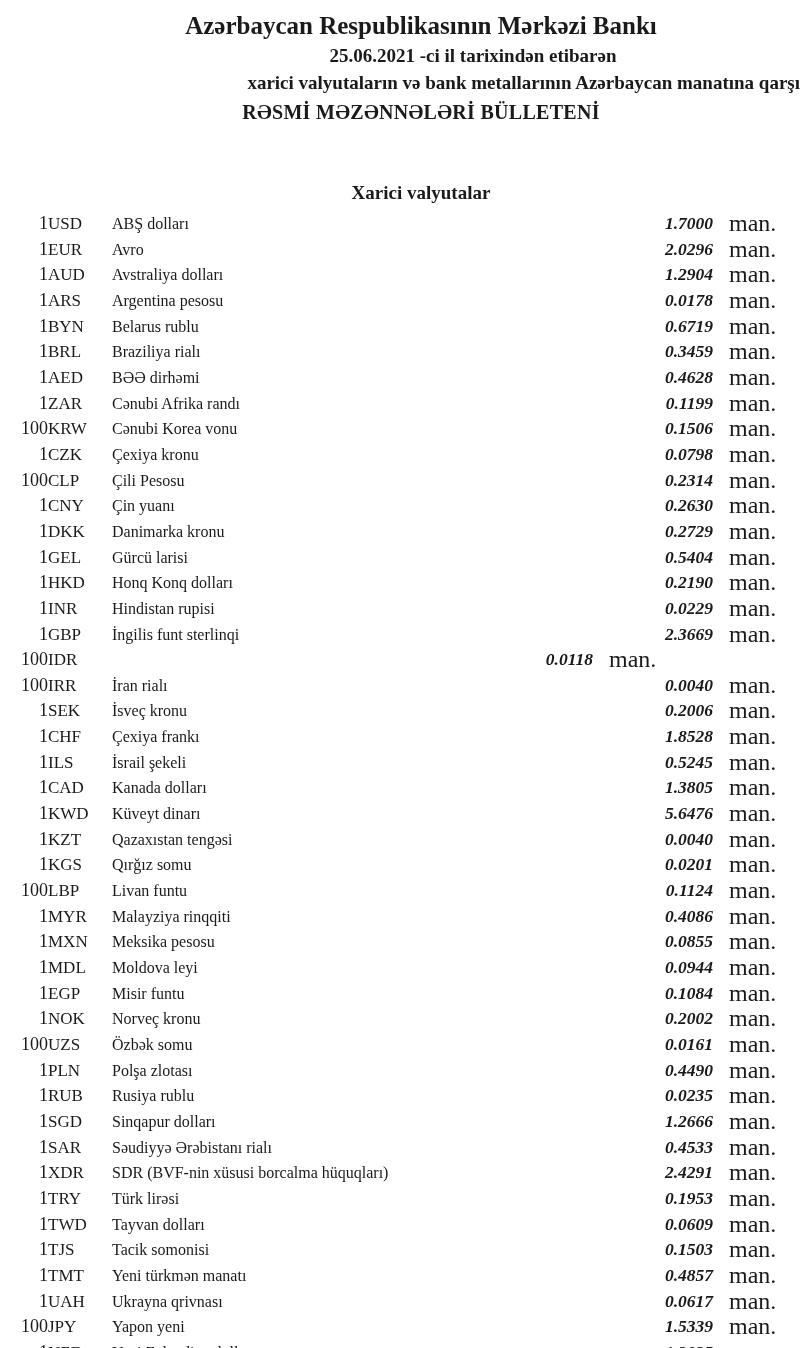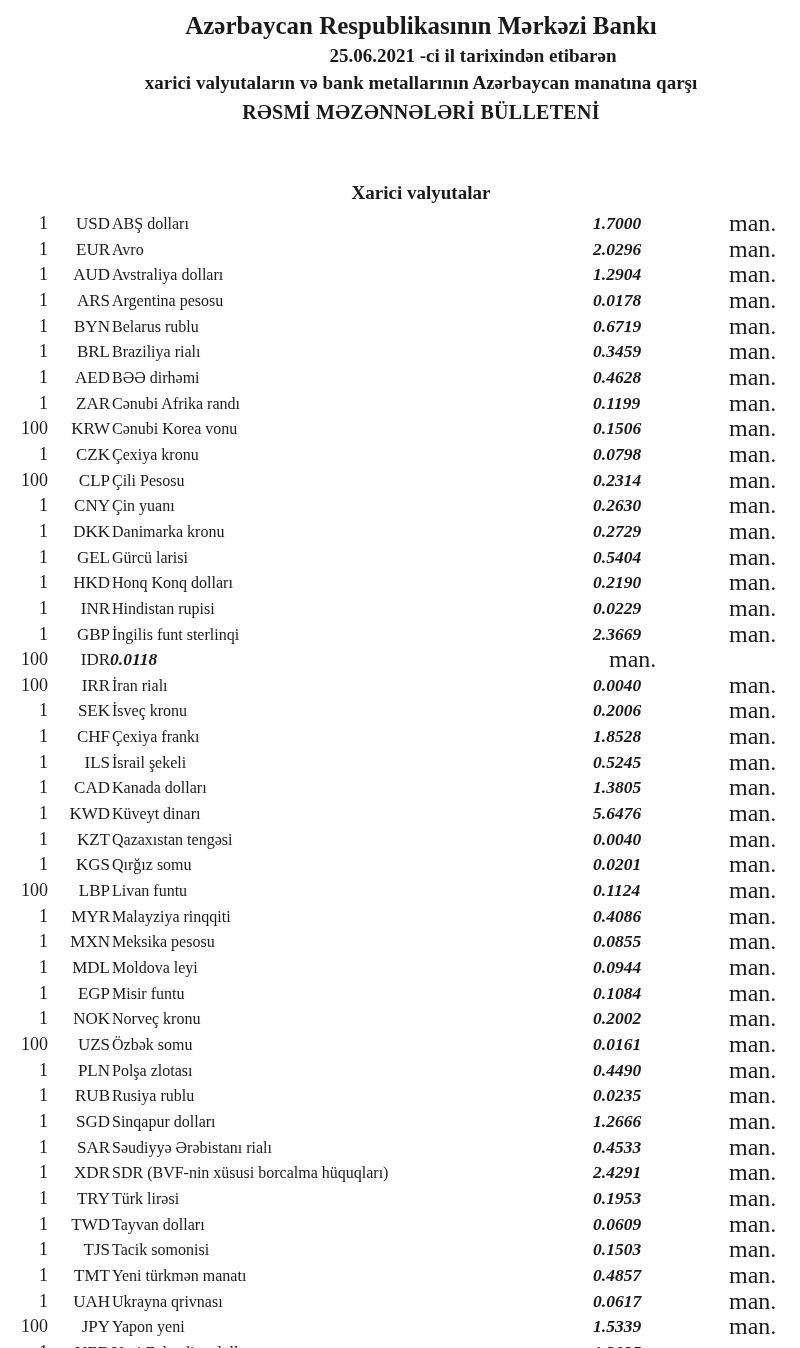--- a/index.html
+++ b/index.html
@@ -33,20 +33,21 @@
     font-size: 19px;
     font-weight: bold;
     line-height: 27px;
     position: relative;
     left: 52px;
   }
   .subtitle {
     font-size: 19px;
     font-weight: bold;
     line-height: 28px;
+    text-align: right;
   }
   .bulletin-title {
     font-size: 20px;
     font-weight: bold;
     line-height: 30px;
     letter-spacing: 0.3px;
   }
   .section-title {
     width: 758px;
     margin-left: 42px;
@@ -66,30 +67,31 @@
     grid-template-columns: 48px 62px 1fr 120px 64px;
     height: 25.67px;
     line-height: 25.67px;
     white-space: nowrap;
   }
   .cell-qty {
     text-align: right;
     font-size: 18px;
   }
   .cell-code {
-    text-align: right;
+    text-align: left;
     font-size: 17px;
   }
   .cell-name {
     text-align: left;
     font-size: 16px;
     padding-left: 2px;
     overflow: hidden;
   }
   .cell-rate {
+    text-align: right;
     font-size: 17.5px;
     font-weight: bold;
     font-style: italic;
   }
   .cell-unit {
     text-align: left;
     font-size: 24px;
     padding-left: 16px;
   }
 </style>

